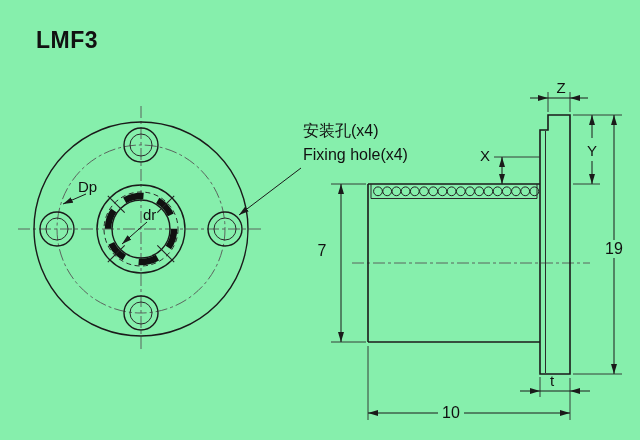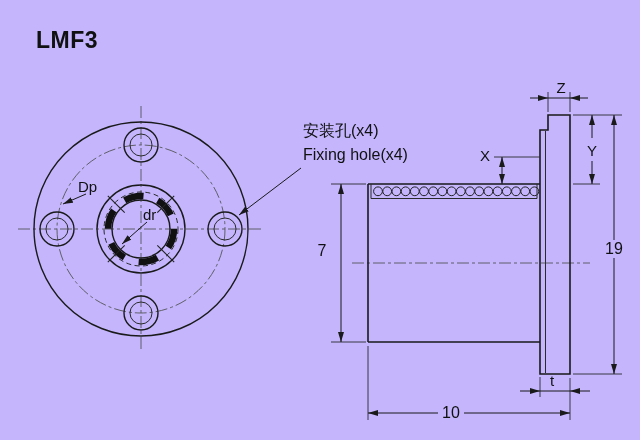--- a/index.html
+++ b/index.html
@@ -1,16 +1,16 @@
 <!DOCTYPE html>
 <html><head>
 <meta charset="utf-8">
 <style>
   html,body{margin:0;padding:0;background:#ffffff;}
-  .page{position:relative;width:640px;height:440px;background:#c4b5fd;overflow:hidden;
+  .page{position:relative;width:640px;height:440px;background:#86efac;overflow:hidden;
         font-family:"Liberation Sans", sans-serif;}
   svg{display:block;}
   .outline{stroke:#1a1a1a;stroke-width:1.6;fill:none;}
   .med{stroke:#1a1a1a;stroke-width:1.4;fill:none;}
   .thin{stroke:#2a2a2a;stroke-width:1;fill:none;}
   .ext{stroke:#2a2a2a;stroke-width:0.9;fill:none;}
   .dim{stroke:#1a1a1a;stroke-width:1;fill:none;}
   .cline{stroke:#555;stroke-width:0.9;fill:none;stroke-dasharray:12 3 3 3;}
   .dashc{stroke:#2a2a2a;stroke-width:1;fill:none;stroke-dasharray:5 3.5;}
   .lbl{font-family:"Liberation Sans", sans-serif;font-size:15px;fill:#111;}

